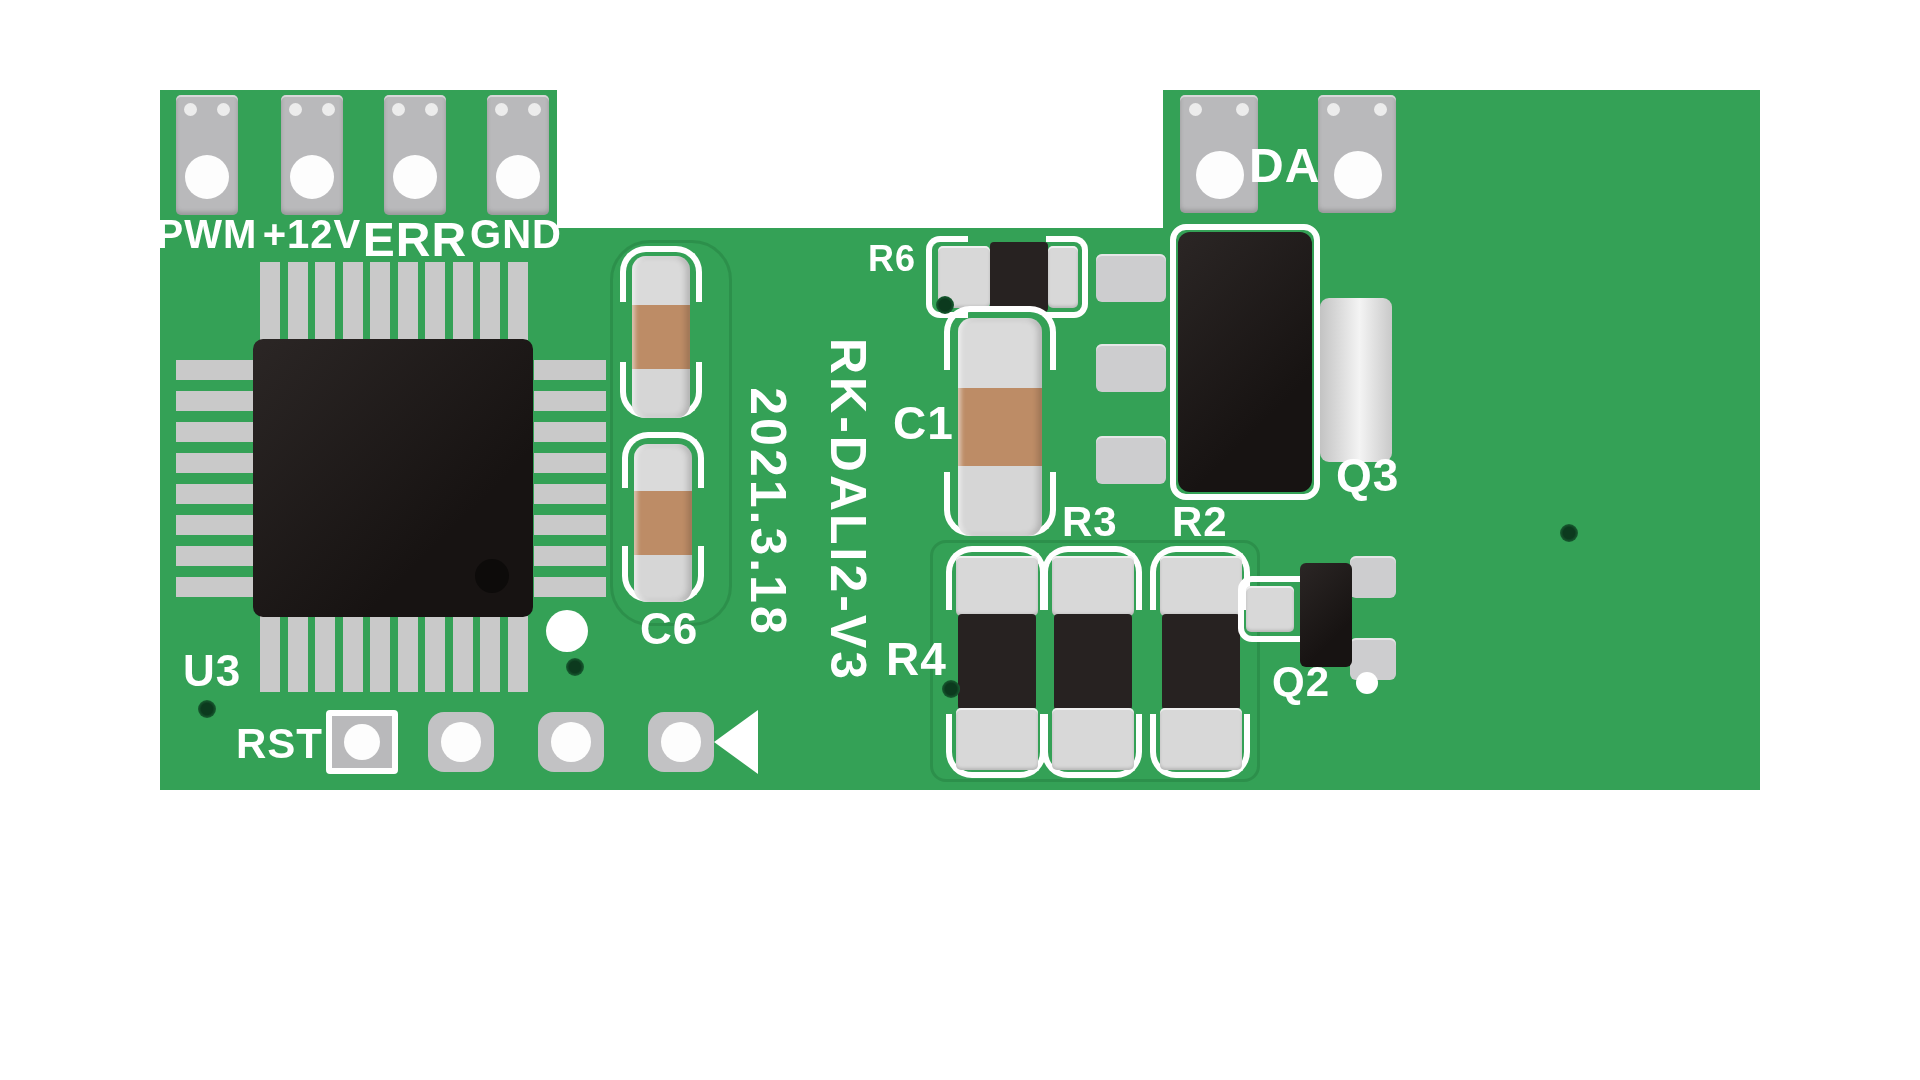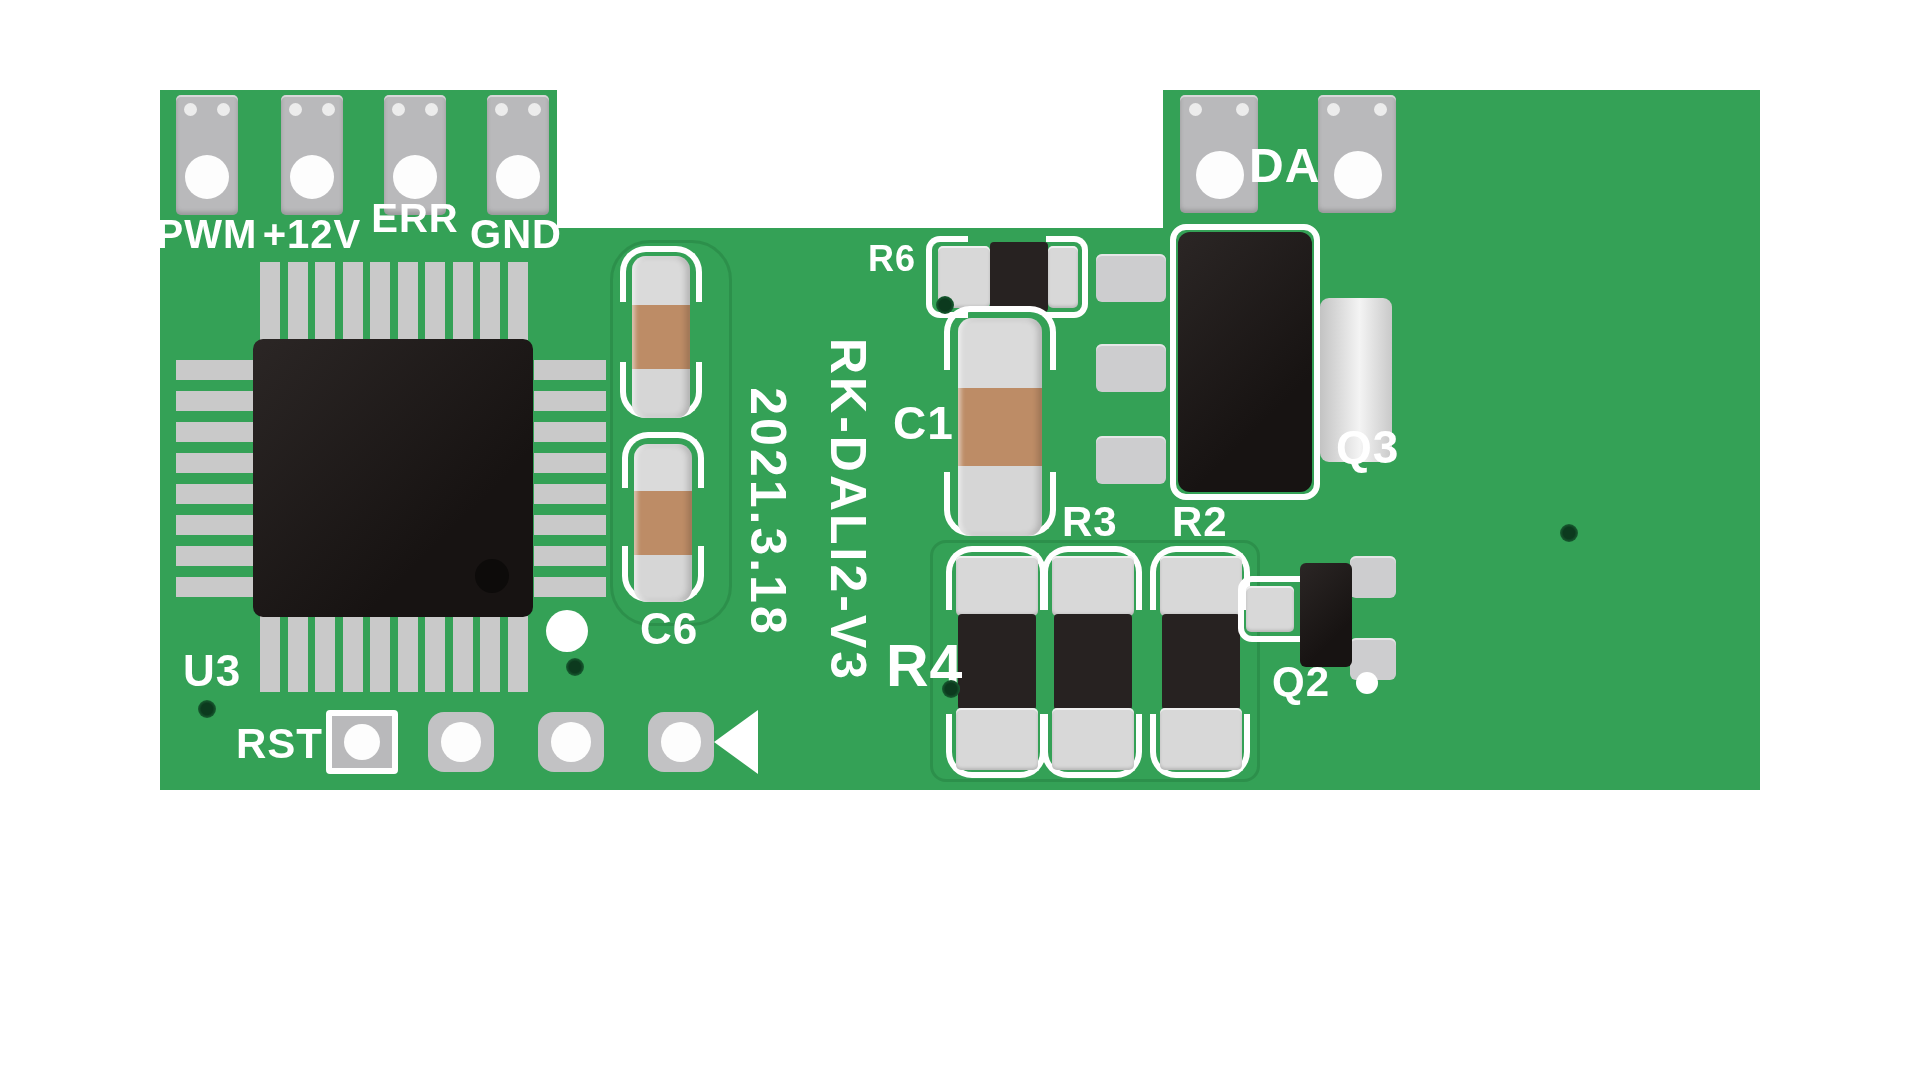--- a/index.html
+++ b/index.html
@@ -77,21 +77,21 @@
     <span class="hole" style="left:9px;top:60px;width:44px;height:44px"></span>
   </div>
   <div class="conn" style="left:487px;top:95px;width:62px;height:120px">
     <span class="dot" style="left:8px;top:8px;width:13px;height:13px"></span>
     <span class="dot" style="right:8px;top:8px;width:13px;height:13px"></span>
     <span class="hole" style="left:9px;top:60px;width:44px;height:44px"></span>
   </div>
 
   <div class="label center" style="left:207px;top:212px;font-size:40px">PWM</div>
   <div class="label center" style="left:312px;top:212px;font-size:40px">+12V</div>
-  <div class="label center" style="left:415px;top:196px;font-size:40px">ERR</div>
+  <div class="label center" style="left:415px;top:212px;font-size:48px">ERR</div>
   <div class="label center" style="left:516px;top:212px;font-size:40px">GND</div>
 
   <div class="conn" style="left:1180px;top:95px;width:78px;height:118px">
     <span class="dot" style="left:9px;top:8px;width:13px;height:13px"></span>
     <span class="dot" style="right:9px;top:8px;width:13px;height:13px"></span>
     <span class="hole" style="left:16px;top:56px;width:48px;height:48px"></span>
   </div>
   <div class="conn" style="left:1318px;top:95px;width:78px;height:118px">
     <span class="dot" style="left:9px;top:8px;width:13px;height:13px"></span>
     <span class="dot" style="right:9px;top:8px;width:13px;height:13px"></span>
@@ -131,31 +131,31 @@
   <div class="bracket bottom" style="left:944px;top:472px;width:112px;height:64px"></div>
   <div class="cap-v" style="left:958px;top:318px;width:84px;height:218px;background:linear-gradient(to bottom,#dadada 0 32%,#bd8c66 32% 68%,#d6d6d6 68% 100%)"></div>
   <div class="label" style="left:893px;top:396px;font-size:46px">C1</div>
 
   <div class="spad" style="left:1096px;top:254px;width:70px;height:48px"></div>
   <div class="spad" style="left:1096px;top:344px;width:70px;height:48px"></div>
   <div class="spad" style="left:1096px;top:436px;width:70px;height:48px"></div>
   <div class="outline" style="left:1170px;top:224px;width:150px;height:276px"></div>
   <div class="chip" style="left:1178px;top:232px;width:134px;height:260px;border-radius:12px"></div>
   <div class="metal" style="left:1320px;top:298px;width:72px;height:164px"></div>
-  <div class="label" style="left:1336px;top:420px;font-size:46px">Q3</div>
+  <div class="label" style="left:1336px;top:448px;font-size:46px">Q3</div>
 
   <div class="label" style="left:1062px;top:498px;font-size:42px">R3</div>
   <div class="label" style="left:1172px;top:498px;font-size:42px">R2</div>
 
   <div class="bracket top" style="left:946px;top:546px;width:100px;height:64px"></div>
   <div class="bracket bottom" style="left:946px;top:714px;width:100px;height:64px"></div>
   <div class="res-pad" style="left:956px;top:556px;width:82px;height:60px"></div>
   <div class="res-body" style="left:958px;top:614px;width:78px;height:96px"></div>
   <div class="res-pad" style="left:956px;top:708px;width:82px;height:62px"></div>
-  <div class="label" style="left:886px;top:632px;font-size:59px">R4</div>
+  <div class="label" style="left:886px;top:632px;font-size:46px">R4</div>
 
   <div class="bracket top" style="left:1042px;top:546px;width:100px;height:64px"></div>
   <div class="bracket bottom" style="left:1042px;top:714px;width:100px;height:64px"></div>
   <div class="res-pad" style="left:1052px;top:556px;width:82px;height:60px"></div>
   <div class="res-body" style="left:1054px;top:614px;width:78px;height:96px"></div>
   <div class="res-pad" style="left:1052px;top:708px;width:82px;height:62px"></div>
 
   <div class="bracket top" style="left:1150px;top:546px;width:100px;height:64px"></div>
   <div class="bracket bottom" style="left:1150px;top:714px;width:100px;height:64px"></div>
   <div class="res-pad" style="left:1160px;top:556px;width:82px;height:60px"></div>

